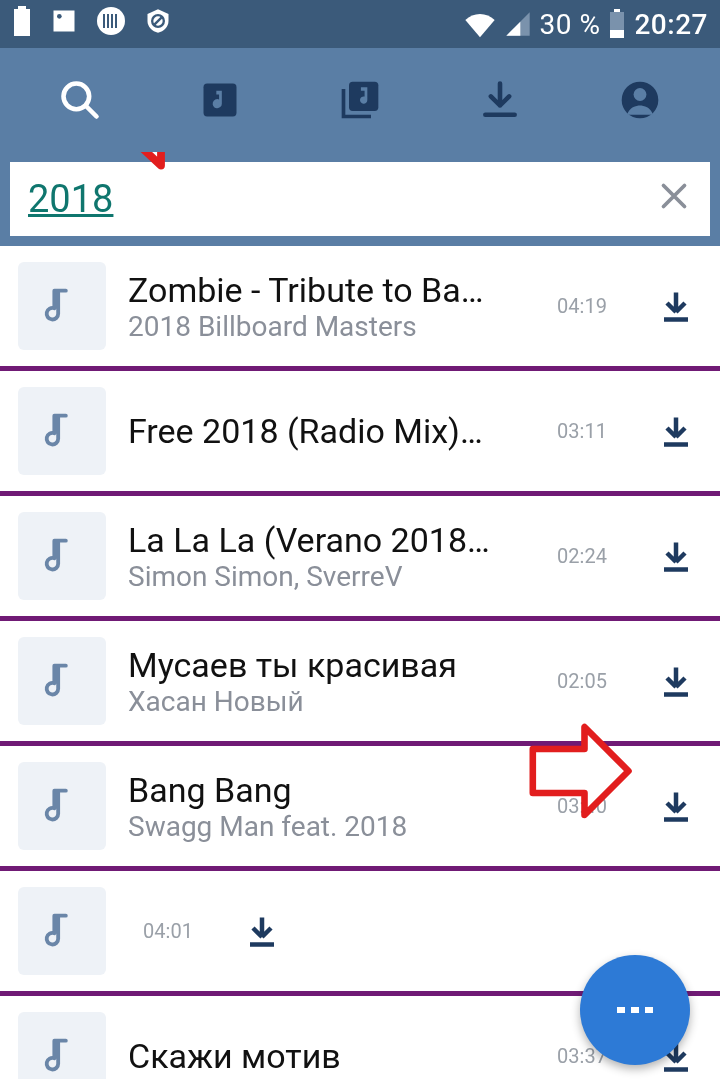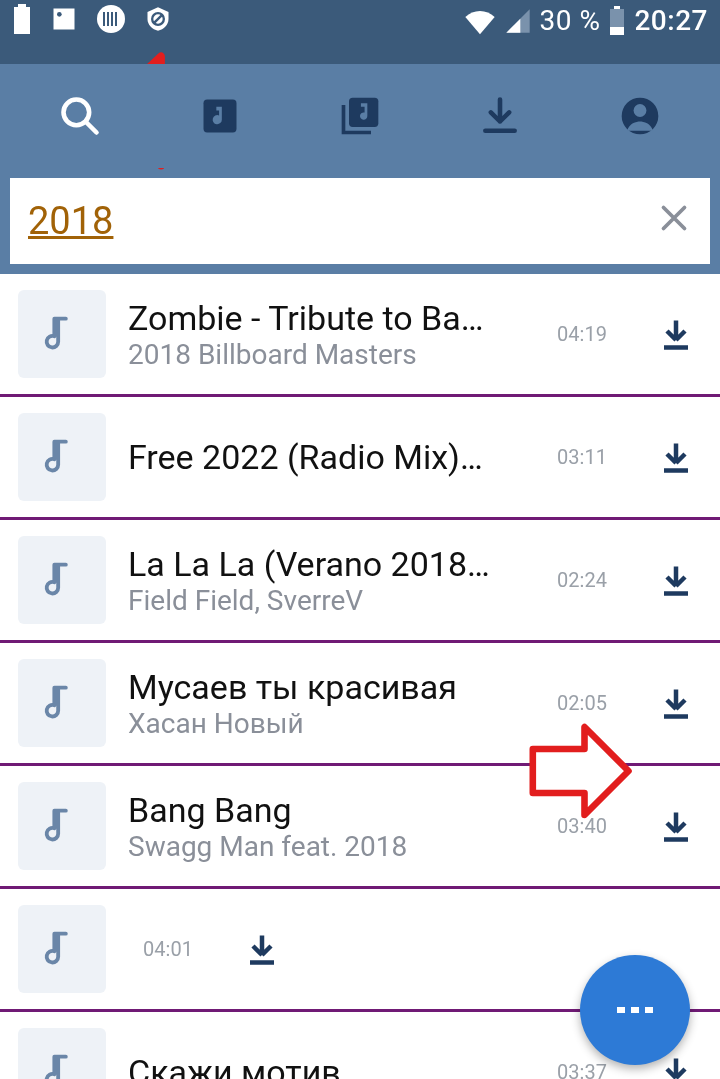--- a/index.html
+++ b/index.html
@@ -5,24 +5,24 @@
   * { box-sizing: border-box; margin: 0; padding: 0; }
   body {
     width: 720px;
     height: 1079px;
     font-family: -apple-system, Roboto, "Segoe UI", sans-serif;
     background: #fff;
     overflow: hidden;
     position: relative;
   }
   .statusbar {
-    height: 64px;
+    height: 48px;
     background: #3b5a7a;
     display: flex;
-    align-items: flex-start;
+    align-items: center;
     padding: 4px 12px;
     color: #fff;
     font-size: 26px;
   }
   .statusbar .left { display: flex; gap: 18px; align-items: center; }
   .statusbar .spacer { flex: 1; }
   .statusbar .right { display: flex; gap: 8px; align-items: center; font-size: 28px; font-weight: 400; letter-spacing: 0.5px;}
   .statusbar .right > span { display:flex; align-items:center;}
   .statusbar svg.sicon { fill: #fff; }
   .toolbar {
@@ -41,38 +41,38 @@
     color: #1e3a5f;
   }
   .toolbar .tbtn.search { color: #fff; }
   .toolbar svg { width: 44px; height: 44px; }
   .searchrow {
     background: #5a7ea5;
     padding: 10px;
   }
   .searchbox {
     background: #fff;
-    height: 86px;
+    height: 74px;
     display: flex;
     align-items: center;
     padding: 0 18px;
     font-size: 38px;
-    color: #a16207;
+    color: #0f766e;
   }
   .searchbox .query { flex: 1; text-decoration: underline; }
   .searchbox .clear { color: #888; font-size: 44px; line-height: 1; font-weight: 300; }
   .list {
     background: #fff;
   }
   .row {
     display: flex;
     align-items: center;
     padding: 16px 22px 16px 18px;
     gap: 22px;
-    border-bottom: 3px solid #701a75;
+    border-bottom: 5px solid #701a75;
     min-height: 120px;
   }
   .row:last-child { border-bottom: none; }
   .cover {
     width: 88px; height: 88px; flex: 0 0 88px;
     background: #eef2f7;
     border-radius: 6px;
     display: flex; align-items: center; justify-content: center;
   }
   .cover svg { width: 46px; height: 46px; stroke: #6a86a8; fill: none; }
@@ -255,39 +255,39 @@
     </div>
   </div>
 
   <div class="row">
     <div class="cover">
       <svg viewBox="0 0 24 24">
           <path d="M10 4v12a3 3 0 11-2-2.8V4h6" stroke="#6a86a8" stroke-width="2" fill="none" stroke-linecap="round" stroke-linejoin="round"></path>
         </svg>
     </div>
     <div class="meta">
-      <div class="title">Free 2022 (Radio Mix)…</div>
+      <div class="title">Free 2018 (Radio Mix)…</div>
     </div>
     <div class="dur">03:11</div>
     <div class="dl">
       <svg viewBox="0 0 24 24">
           <path d="M12 3v13m0 0l-6-6m6 6l6-6M4 21h16"></path>
         </svg>
     </div>
   </div>
 
   <div class="row">
     <div class="cover">
       <svg viewBox="0 0 24 24">
           <path d="M10 4v12a3 3 0 11-2-2.8V4h6" stroke="#6a86a8" stroke-width="2" fill="none" stroke-linecap="round" stroke-linejoin="round"></path>
         </svg>
     </div>
     <div class="meta">
       <div class="title">La La La (Verano 2018…</div>
-      <div class="artist">Field Field, SverreV</div>
+      <div class="artist">Simon Simon, SverreV</div>
     </div>
     <div class="dur">02:24</div>
     <div class="dl">
       <svg viewBox="0 0 24 24">
           <path d="M12 3v13m0 0l-6-6m6 6l6-6M4 21h16"></path>
         </svg>
     </div>
   </div>
 
   <div class="row">

